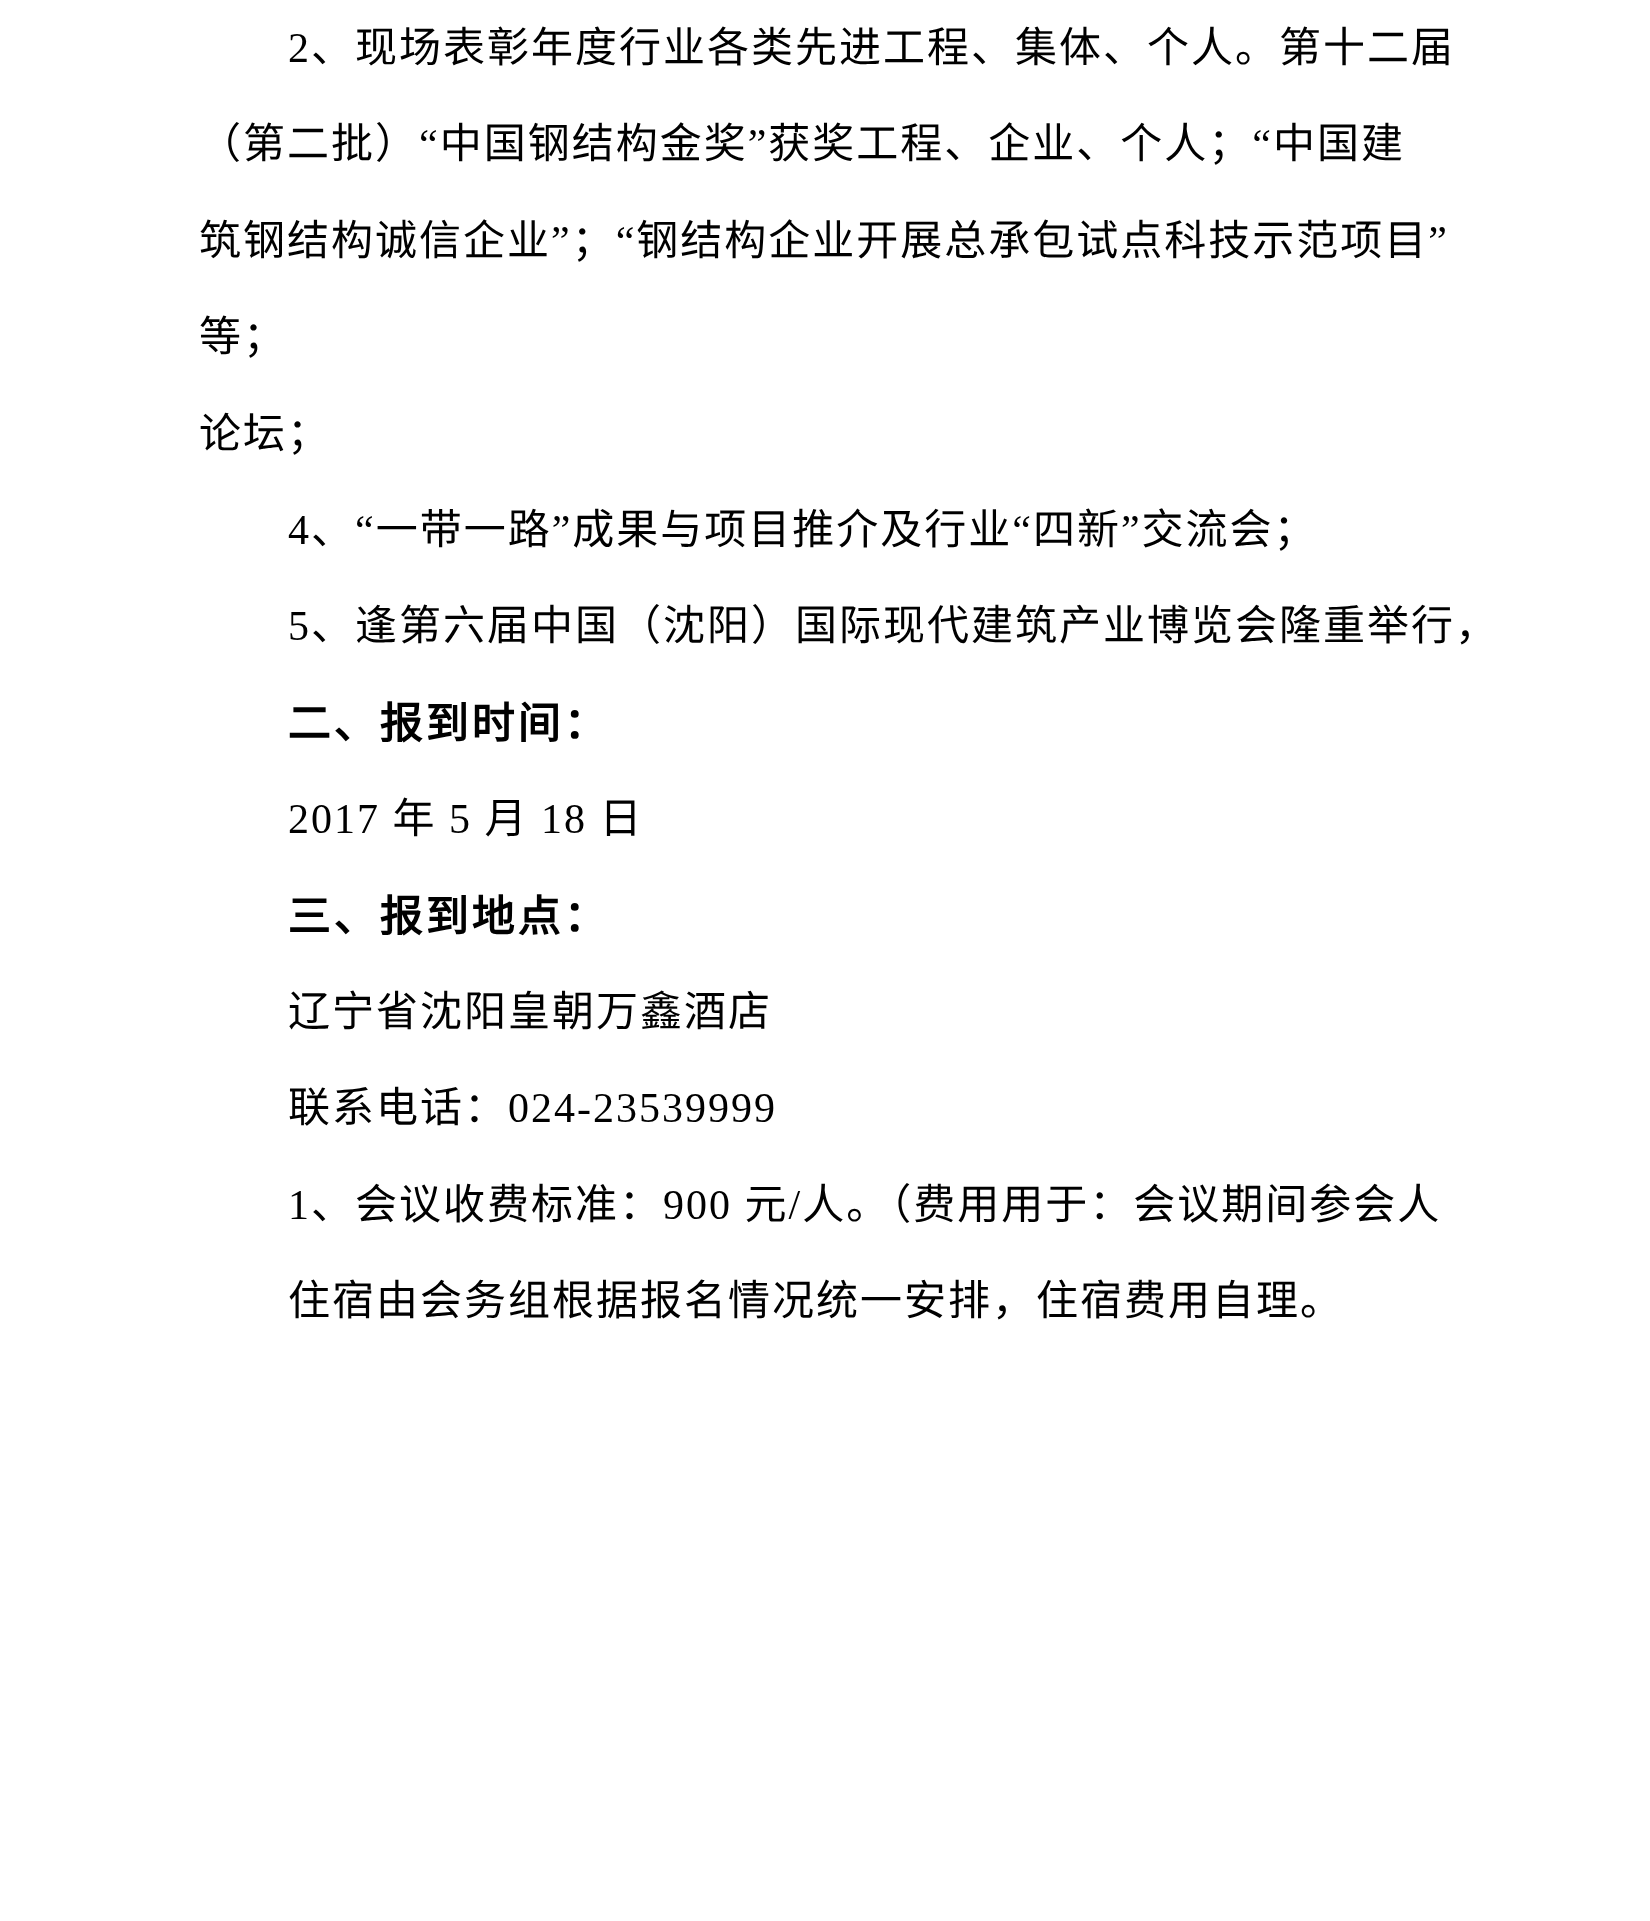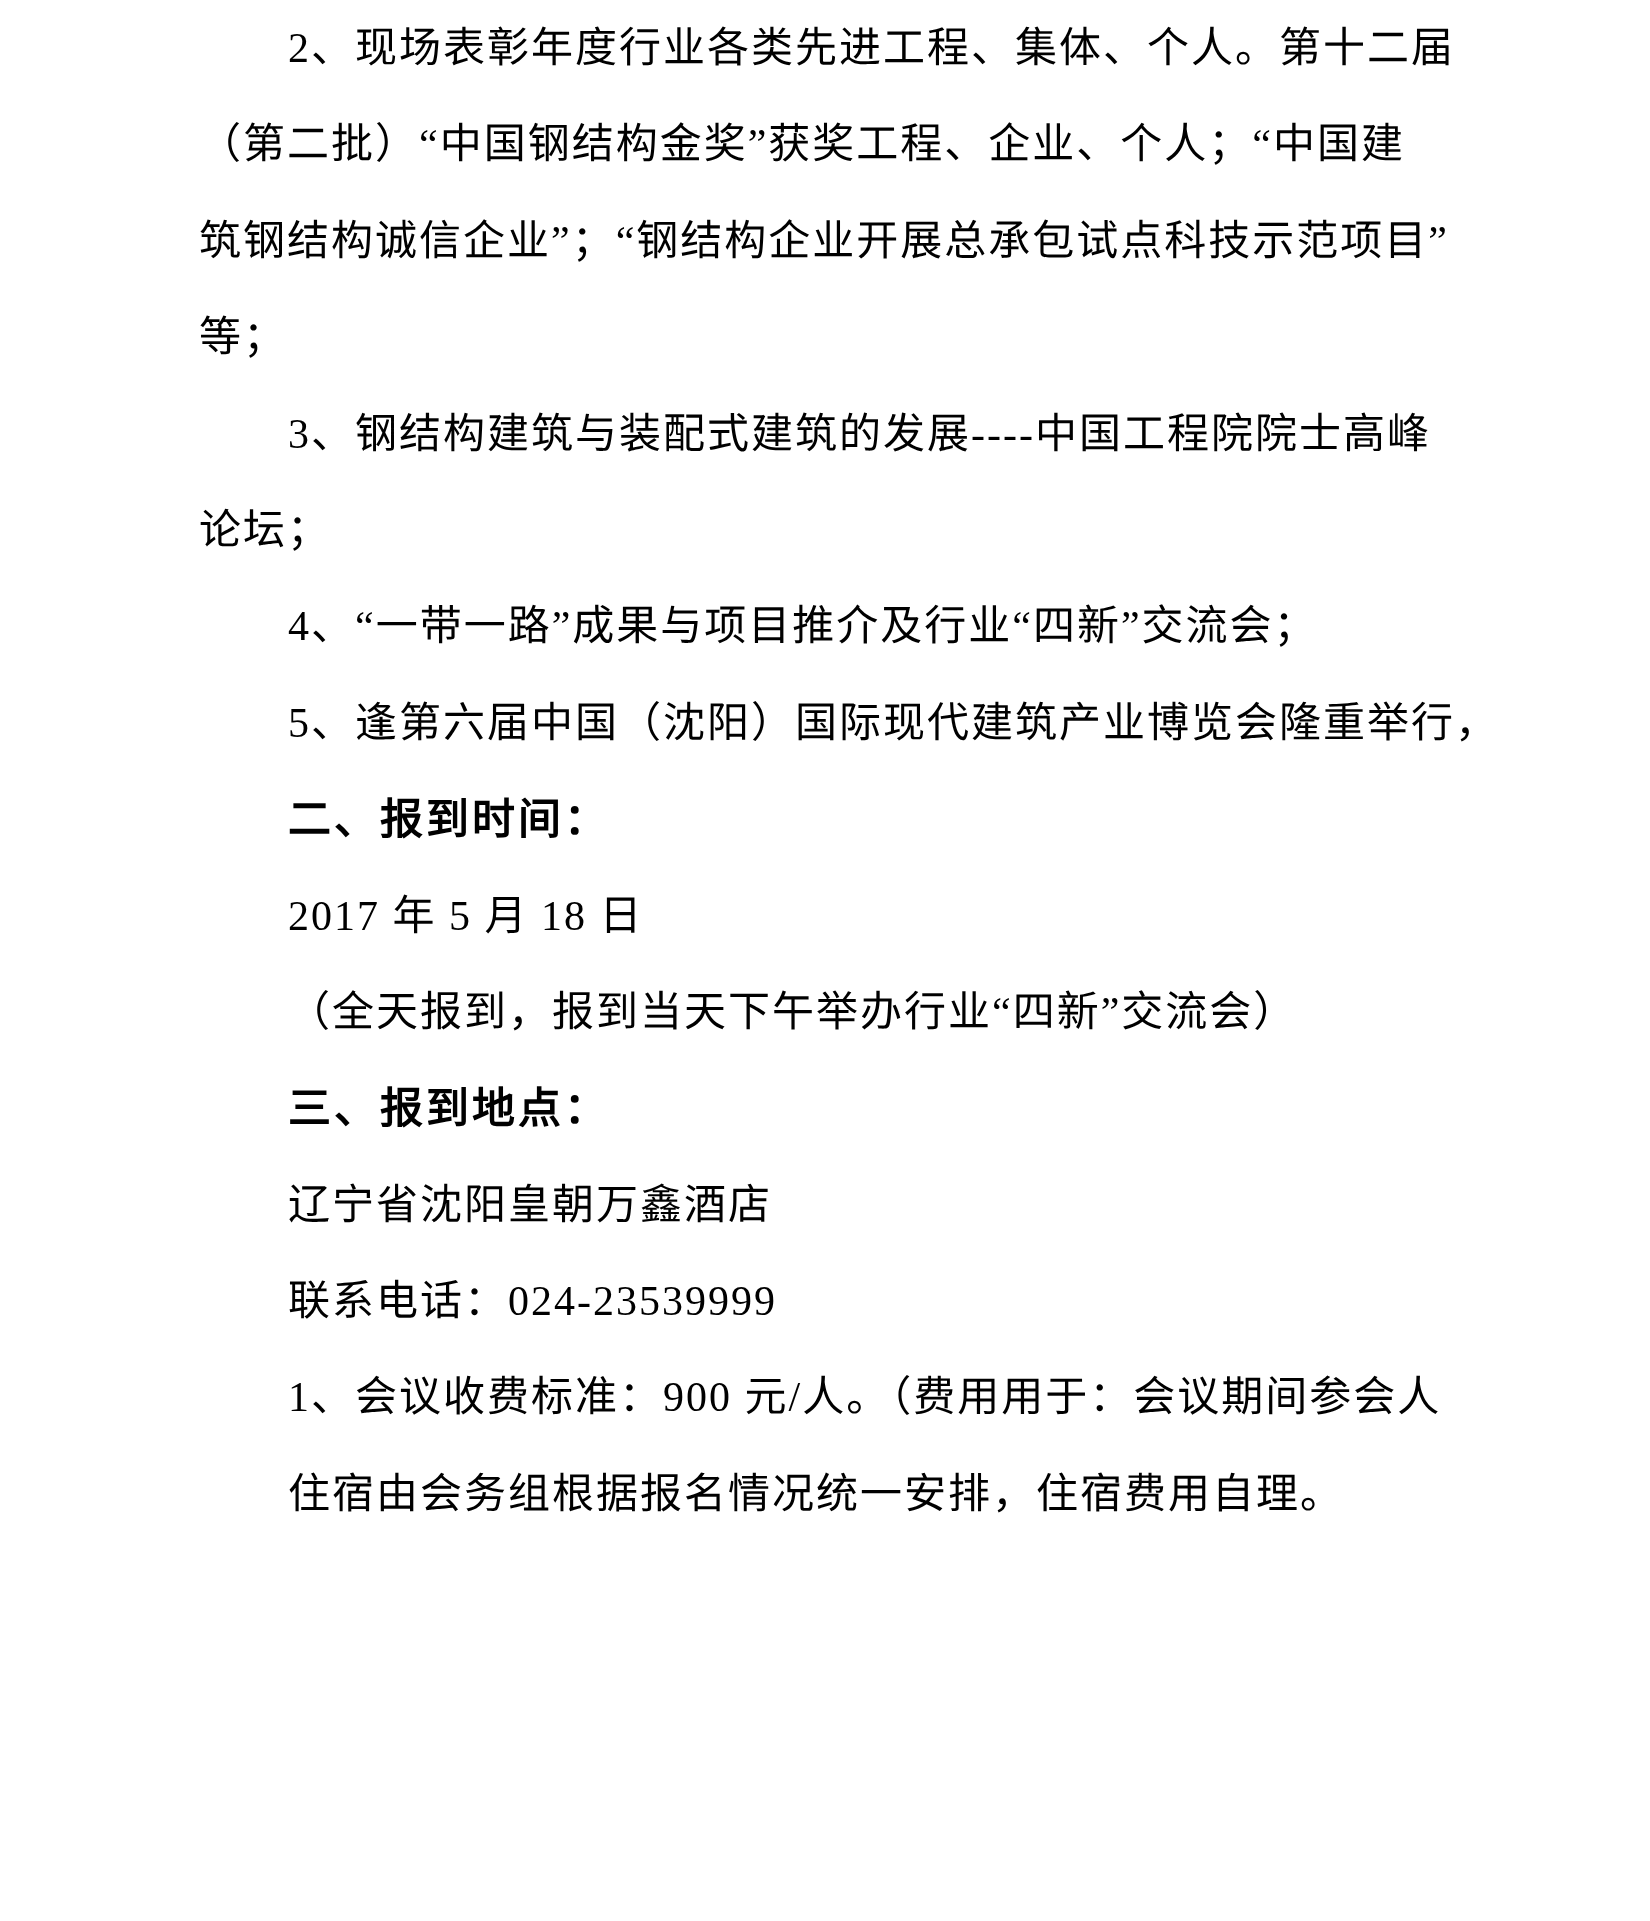--- a/index.html
+++ b/index.html
@@ -49,26 +49,24 @@
   </style>
 </head>
 <body>
 
 <div class="page">
   <div class="doc" id="doc-lines">
       <div class="line body indent">2、现场表彰年度行业各类先进工程、集体、个人。第十二届</div>
       <div class="line body">（第二批）“中国钢结构金奖”获奖工程、企业、个人；“中国建</div>
       <div class="line body">筑钢结构诚信企业”；“钢结构企业开展总承包试点科技示范项目”</div>
       <div class="line body">等；</div>
-      <div class="line body indent">3、钢结构建筑与装配式建筑的发展----中国工程院院士高峰</div>
       <div class="line body">论坛；</div>
       <div class="line body indent">4、“一带一路”成果与项目推介及行业“四新”交流会；</div>
       <div class="line body indent">5、逢第六届中国（沈阳）国际现代建筑产业博览会隆重举行，</div>
       <div class="line heading indent">二、报到时间：</div>
       <div class="line body indent">2017 年 5 月 18 日</div>
-      <div class="line body indent">（全天报到，报到当天下午举办行业“四新”交流会）</div>
       <div class="line heading indent">三、报到地点：</div>
       <div class="line body indent">辽宁省沈阳皇朝万鑫酒店</div>
       <div class="line body indent">联系电话：024-23539999</div>
       <div class="line body indent">1、会议收费标准：900 元/人。（费用用于：会议期间参会人</div>
       <div class="line body indent">住宿由会务组根据报名情况统一安排，住宿费用自理。</div>
     </div>
 </div>
 
 </body></html>

